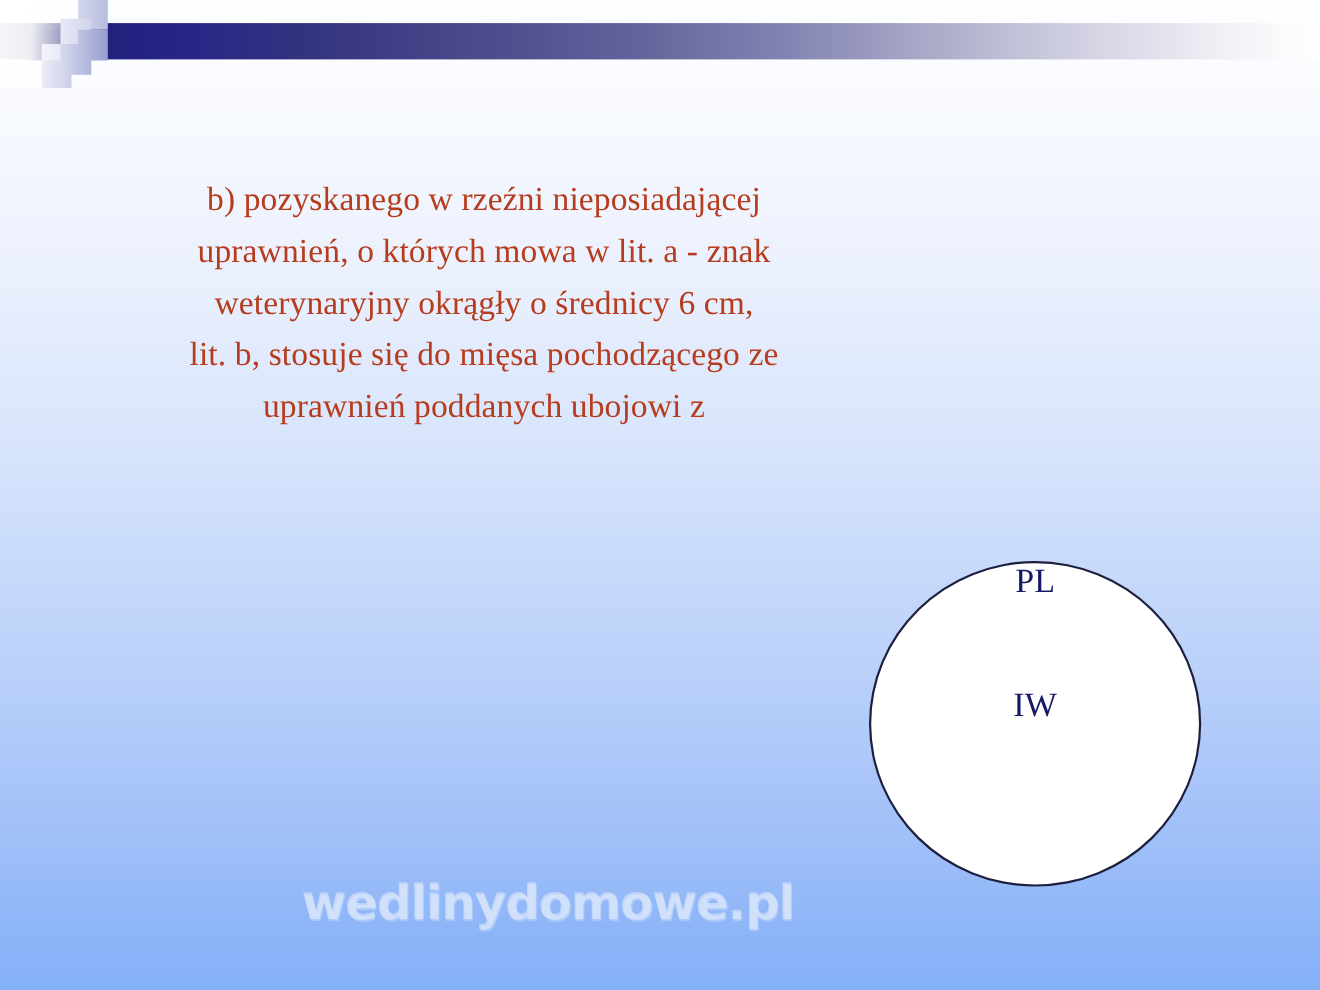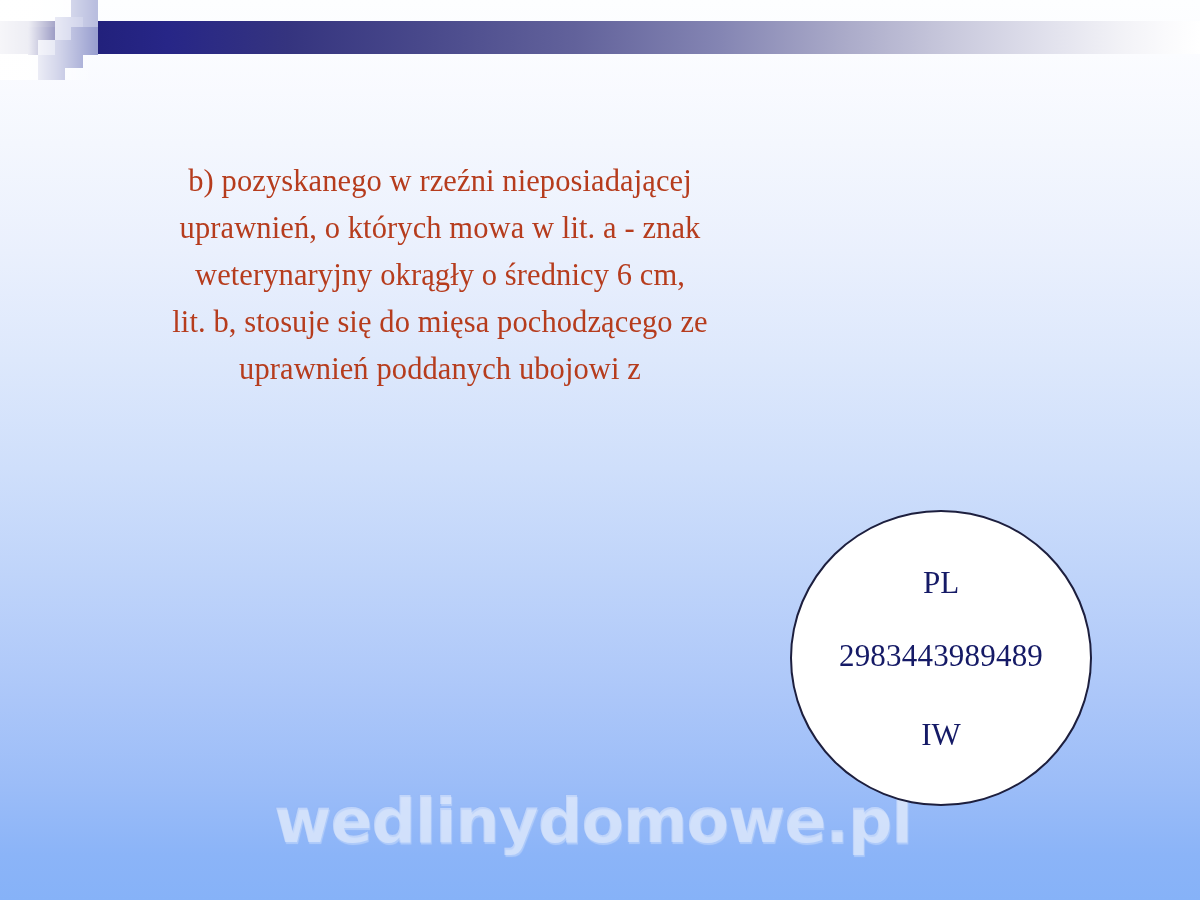--- a/index.html
+++ b/index.html
@@ -98,21 +98,21 @@
   .body-text .ln { display: block; white-space: nowrap; }
 
   
   .watermark {
     position: absolute;
     left: 274px;
     top: 786px;
     width: 700px;
     font-family: "DejaVu Sans", sans-serif;
     font-weight: bold;
-    font-size: 62px;
+    font-size: 44px;
     line-height: 70px;
     letter-spacing: -1px;
     color: rgba(255,255,255,0.40);
     text-shadow: 1px 2px 1px rgba(255,255,255,0.30),
                  -1px -1px 0 rgba(150,185,245,0.25);
     white-space: nowrap;
     user-select: none;
   }
 
   
@@ -124,21 +124,22 @@
     height: 296px;
     border-radius: 50%;
     background: #ffffff;
     border: 2px solid #1d1f3e;
     box-sizing: border-box;
     color: #151a66;
     font-family: "Liberation Serif", serif;
     display: flex;
     flex-direction: column;
     align-items: center;
-    justify-content: center;
+    justify-content: flex-start;
+    gap: 40px;
   }
   .stamp-line { display: block; text-align: center; white-space: nowrap; }
   .stamp-country { font-size: 31px; line-height: 1; margin-bottom: 42px; }
   .stamp-number  { font-size: 31px; line-height: 1; margin-bottom: 48px; letter-spacing: 0.2px; }
   .stamp-auth    { font-size: 31px; line-height: 1; }
 </style>
 </head>
 <body>
 
 <div class="slide">
@@ -161,17 +162,16 @@
     <span class="ln">uprawnień, o których mowa w lit. a - znak</span>
     <span class="ln">weterynaryjny okrągły o średnicy 6 cm,</span>
     <span class="ln">lit. b, stosuje się do mięsa pochodzącego ze</span>
     <span class="ln">uprawnień poddanych ubojowi z</span>
   </div>
 
   <div class="watermark">wedlinydomowe.pl</div>
 
   <div class="stamp">
     <span class="stamp-line stamp-country">PL</span>
-    <span class="stamp-line stamp-number">2983443989489</span>
     <span class="stamp-line stamp-auth">IW</span>
   </div>
 
 </div>
 
 </body></html>

